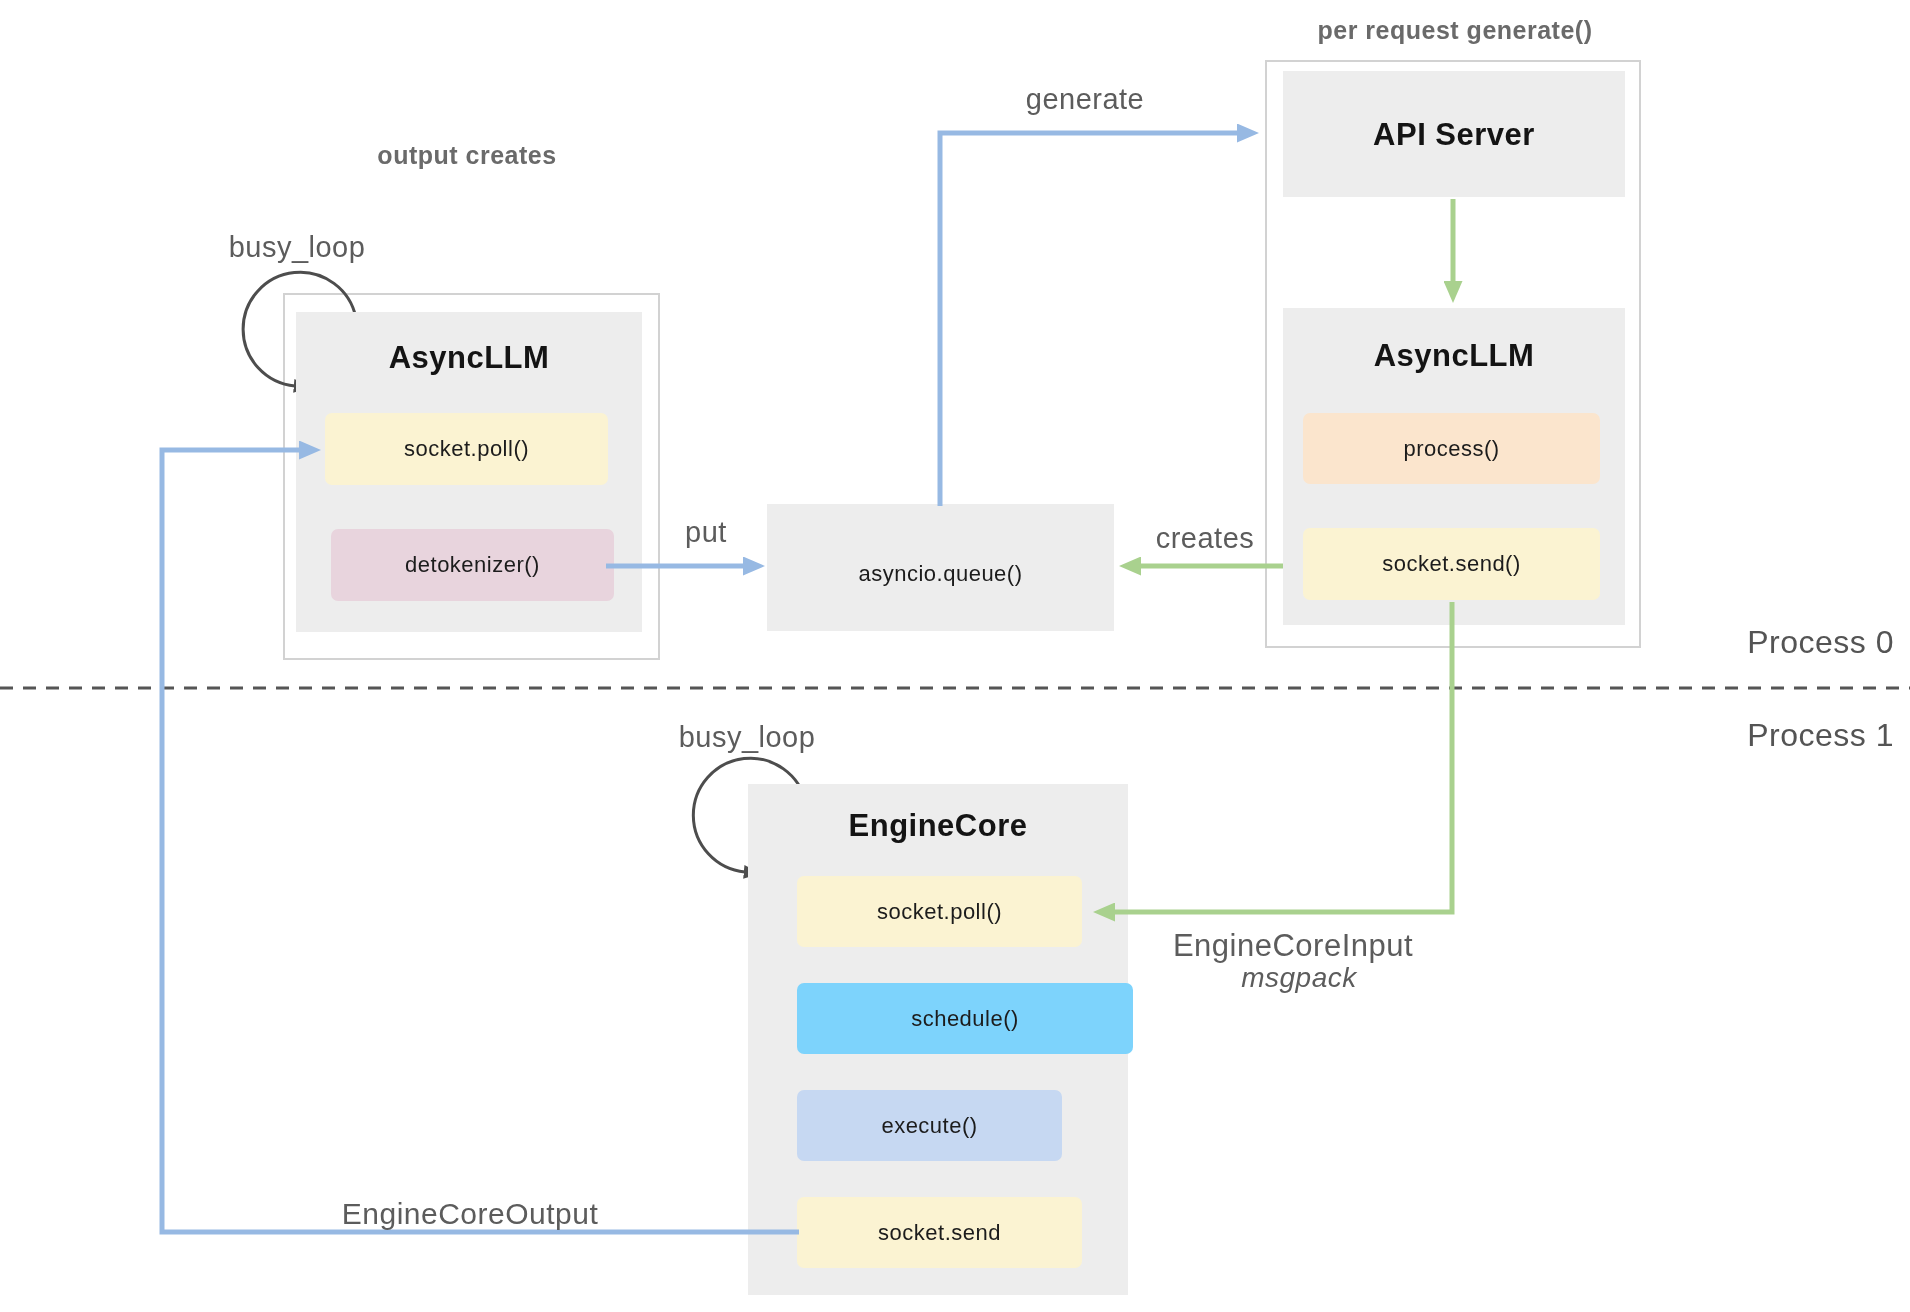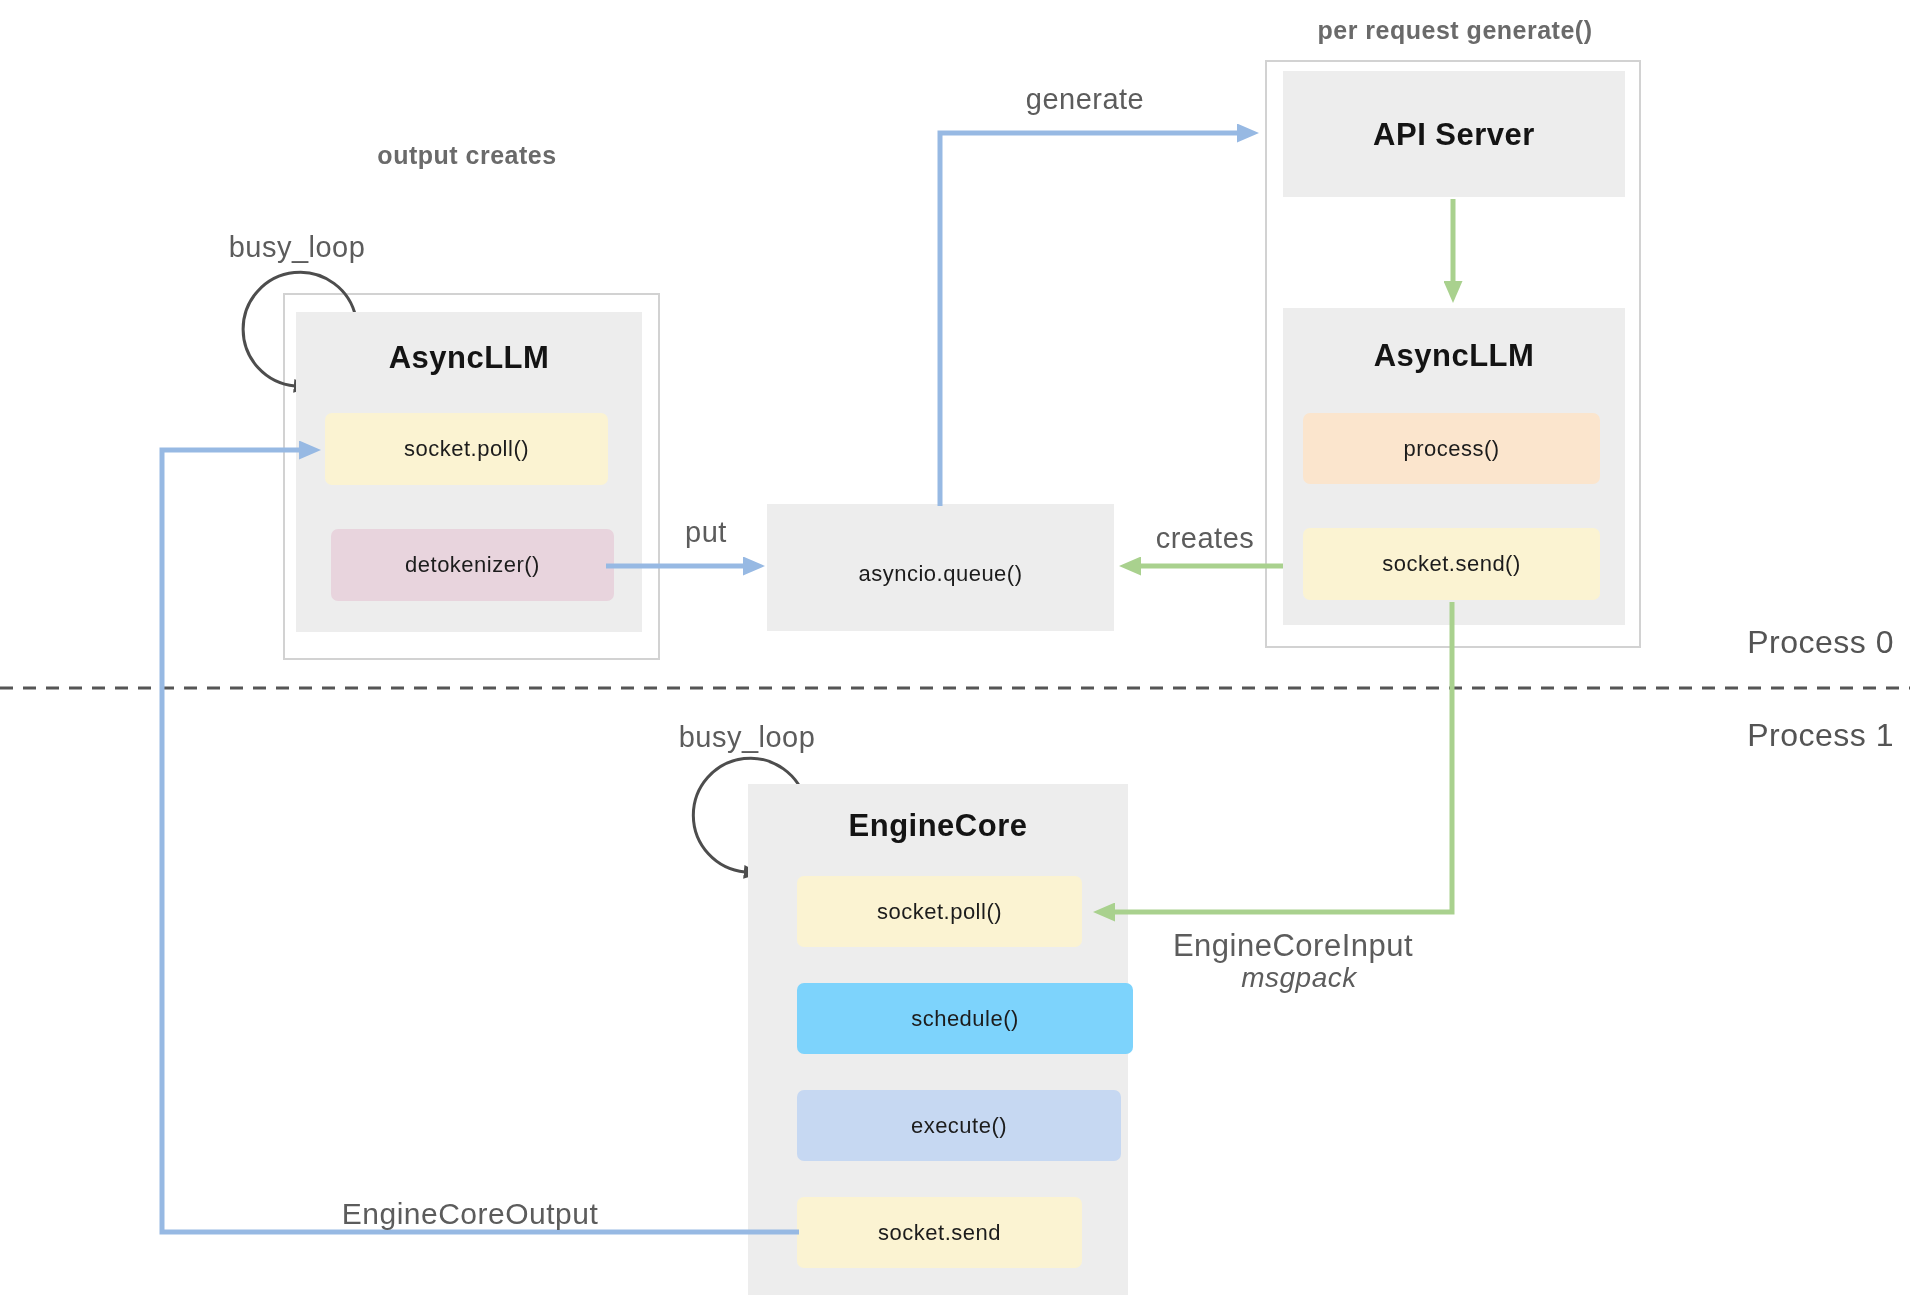--- a/index.html
+++ b/index.html
@@ -69,21 +69,21 @@
 
   <div class="graybox" style="left:1283px;top:308px;width:342px;height:317px;"></div>
   <div class="box-title" style="left:1283px;top:338px;width:342px;">AsyncLLM</div>
   <div class="method" style="left: 1303px; top: 528px; width: 297px; height: 72px; background: rgb(251, 243, 210);">socket.send()</div>
   <div class="method" style="left: 1303px; top: 413px; width: 297px; height: 71px; background: rgb(251, 229, 205);">process()</div>
 
   <div class="graybox" style="left:748px;top:784px;width:380px;height:511px;"></div>
   <div class="box-title" style="left:748px;top:808px;width:380px;">EngineCore</div>
   <div class="method" style="left: 797px; top: 876px; width: 285px; height: 71px; background: rgb(251, 243, 210);">socket.poll()</div>
   <div class="method" style="left: 797px; top: 983px; width: 336px; height: 71px; background: #7dd3fc;">schedule()</div>
-  <div class="method" style="left: 797px; top: 1090px; width: 324px; height: 71px; background: rgb(198, 216, 242);">execute()</div>
+  <div class="method" style="left: 797px; top: 1090px; width: 265px; height: 71px; background: rgb(198, 216, 242);">execute()</div>
   <div class="method" style="left: 797px; top: 1197px; width: 285px; height: 71px; background: rgb(251, 243, 210);">socket.send</div>
 
   <svg class="layer z4" width="1910" height="1312" viewBox="0 0 1910 1312">
     <defs>
       <marker id="head-blue" markerWidth="4.4" markerHeight="3.8" refX="0.2" refY="1.9" orient="auto" markerUnits="strokeWidth">
         <path d="M0,0 L4.4,1.9 L0,3.8 Z" fill="#97b9e3"></path>
       </marker>
       <marker id="head-green" markerWidth="4.4" markerHeight="3.8" refX="0.2" refY="1.9" orient="auto" markerUnits="strokeWidth">
         <path d="M0,0 L4.4,1.9 L0,3.8 Z" fill="#a9d18e"></path>
       </marker>

